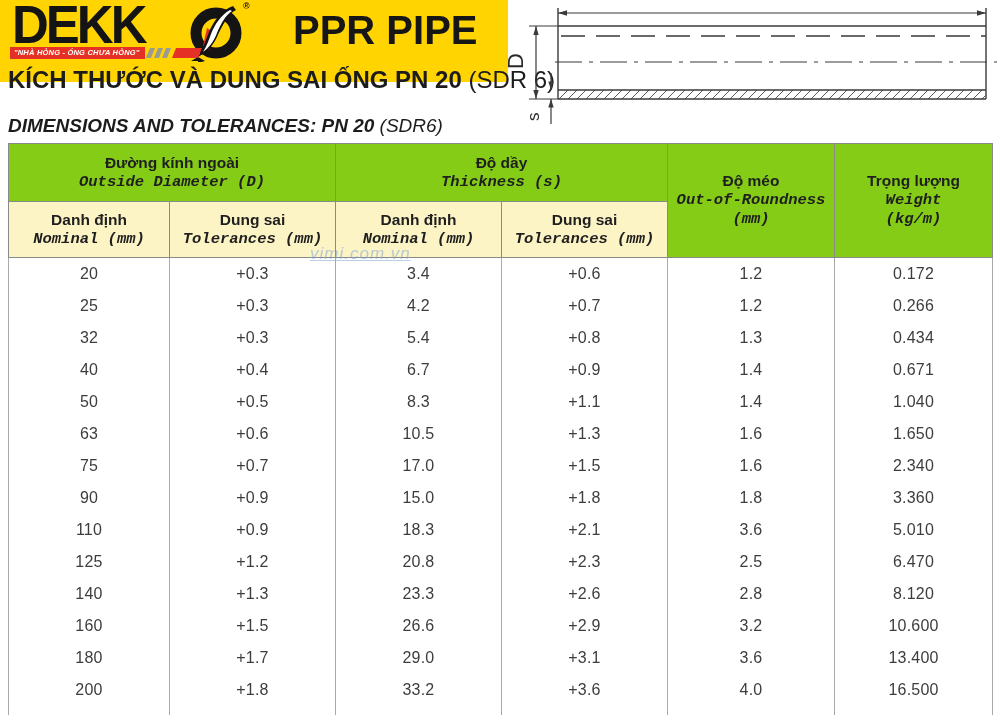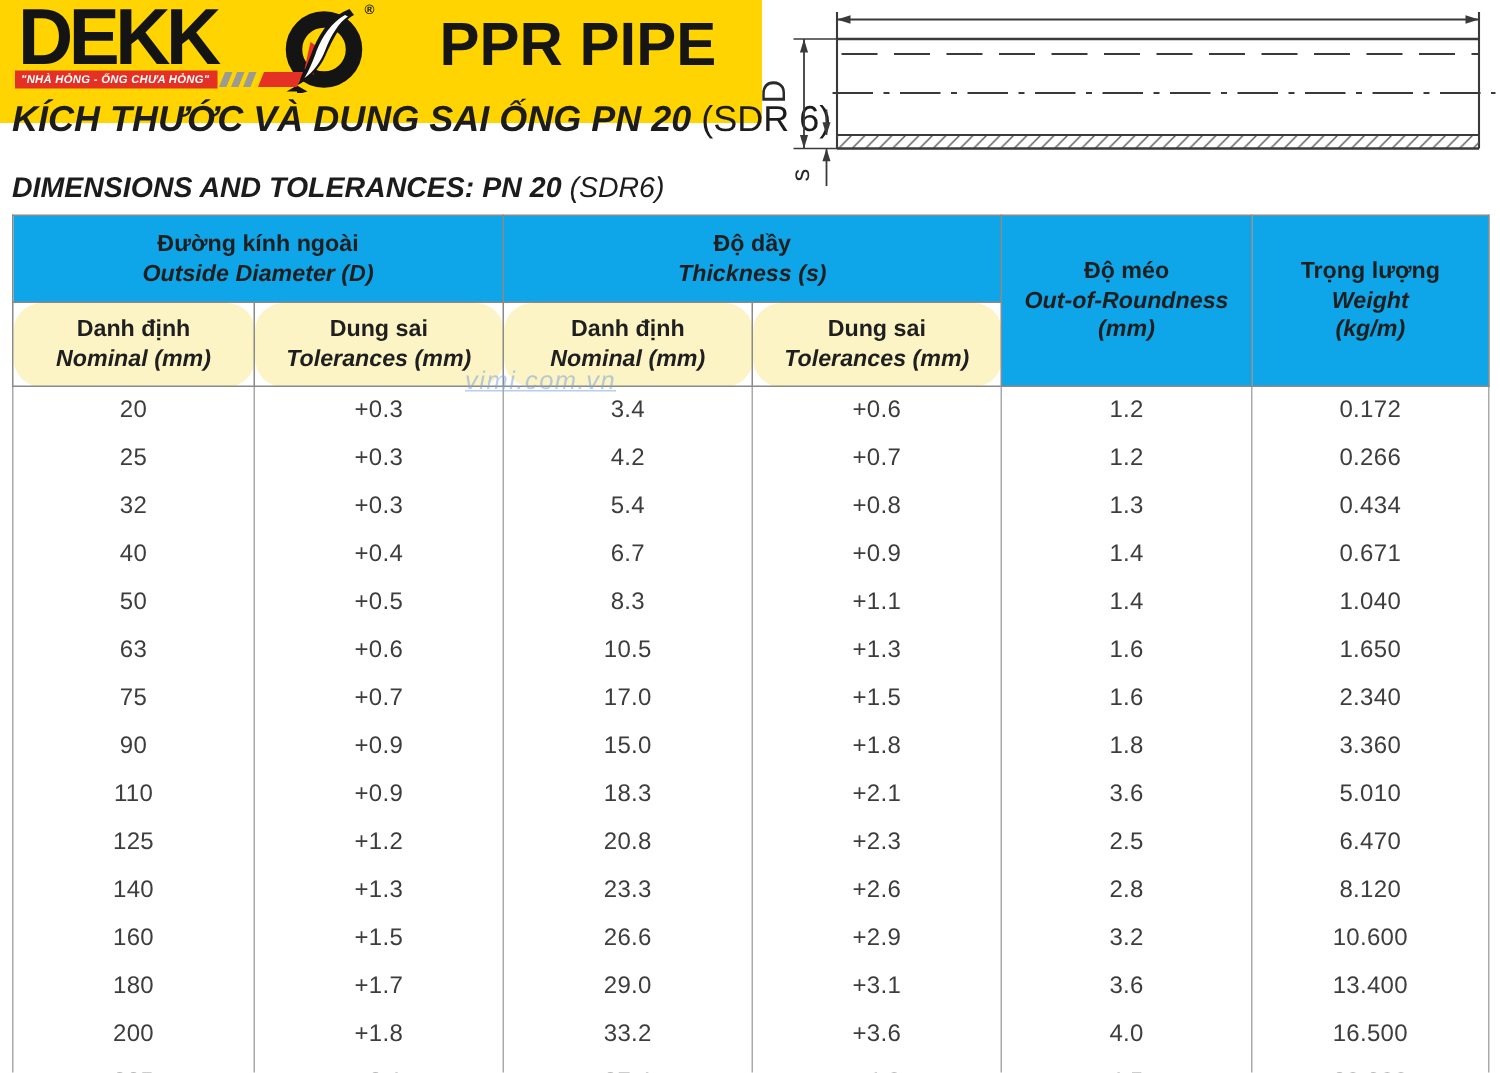--- a/index.html
+++ b/index.html
@@ -24,44 +24,44 @@
   .stripe{display:inline-block;width:5px;height:10px;background:#9b9b93;
     transform:skewX(-22deg);margin-left:3px;}
   .stripe-red{display:inline-block;width:26px;height:10px;background:#E53125;
     transform:skewX(-22deg);margin-left:5px;}
   .ppr-title{
     position:absolute;left:293px;top:8px;font-size:40px;font-weight:800;
     color:#161616;letter-spacing:0px;transform:scaleY(1.02);text-align:center;
   }
   
   .heading-vi{position:absolute;left:8px;top:66px;font-size:24px;white-space:nowrap;}
-  .heading-vi .b{font-weight:800;font-style:italic;}
+  .heading-vi .b{font-weight:800;}
   .heading-vi .n{font-weight:400;}
   .heading-en{position:absolute;left:8px;top:96px;font-size:19px;font-style:italic;white-space:nowrap;margin-top:19px;}
   .heading-en .b{font-weight:700;}
   .heading-en .n{font-weight:400;}
   
   .diagram{position:absolute;left:505px;top:0;width:495px;height:132px;}
   
   table.ptable{
     position:absolute;left:8px;top:143px;width:984px;
     border-collapse:collapse;table-layout:fixed;
   }
   table.ptable col.c1{width:161px}table.ptable col.c2{width:166px}
   table.ptable col.c3{width:166px}table.ptable col.c4{width:166px}
   table.ptable col.c5{width:167px}table.ptable col.c6{width:158px}
   table.ptable th{
     border:1px solid #8a8a8a;text-align:center;vertical-align:middle;
     font-size:15.5px;line-height:1.28;padding:2px;color:#1f1f1f;
   }
-  tr.group-row th{height:53px;background:#0ea5e9;}
-  tr.sub-row th{height:51px;background:#FCF4C5;border-radius:19px;}
+  tr.group-row th{height:53px;background:#84cc16;}
+  tr.sub-row th{height:51px;background:#FCF4C5;}
   th.spanboth{background:#F8E17B;margin-top:40px;}
   .hvi{font-weight:700;font-style:normal;display:block;}
-  .hen{font-weight:700;font-style:italic;display:block;}
+  .hen{font-weight:700;font-style:italic;display:block;font-family:Liberation Mono, monospace;}
   table.ptable td{
     border-left:1px solid #a9a9a9;border-right:1px solid #a9a9a9;
     border-top:none;border-bottom:none;
     height:30px;text-align:center;vertical-align:middle;
     font-size:16px;color:#3d3d3d;letter-spacing:0.2px;background:#ffffff;
   }
   table.ptable tbody tr:last-child td{border-bottom:1px solid #a9a9a9;}
   
   .watermark{
     position:absolute;left:286px;top:244px;font-size:17px;font-style:italic;

